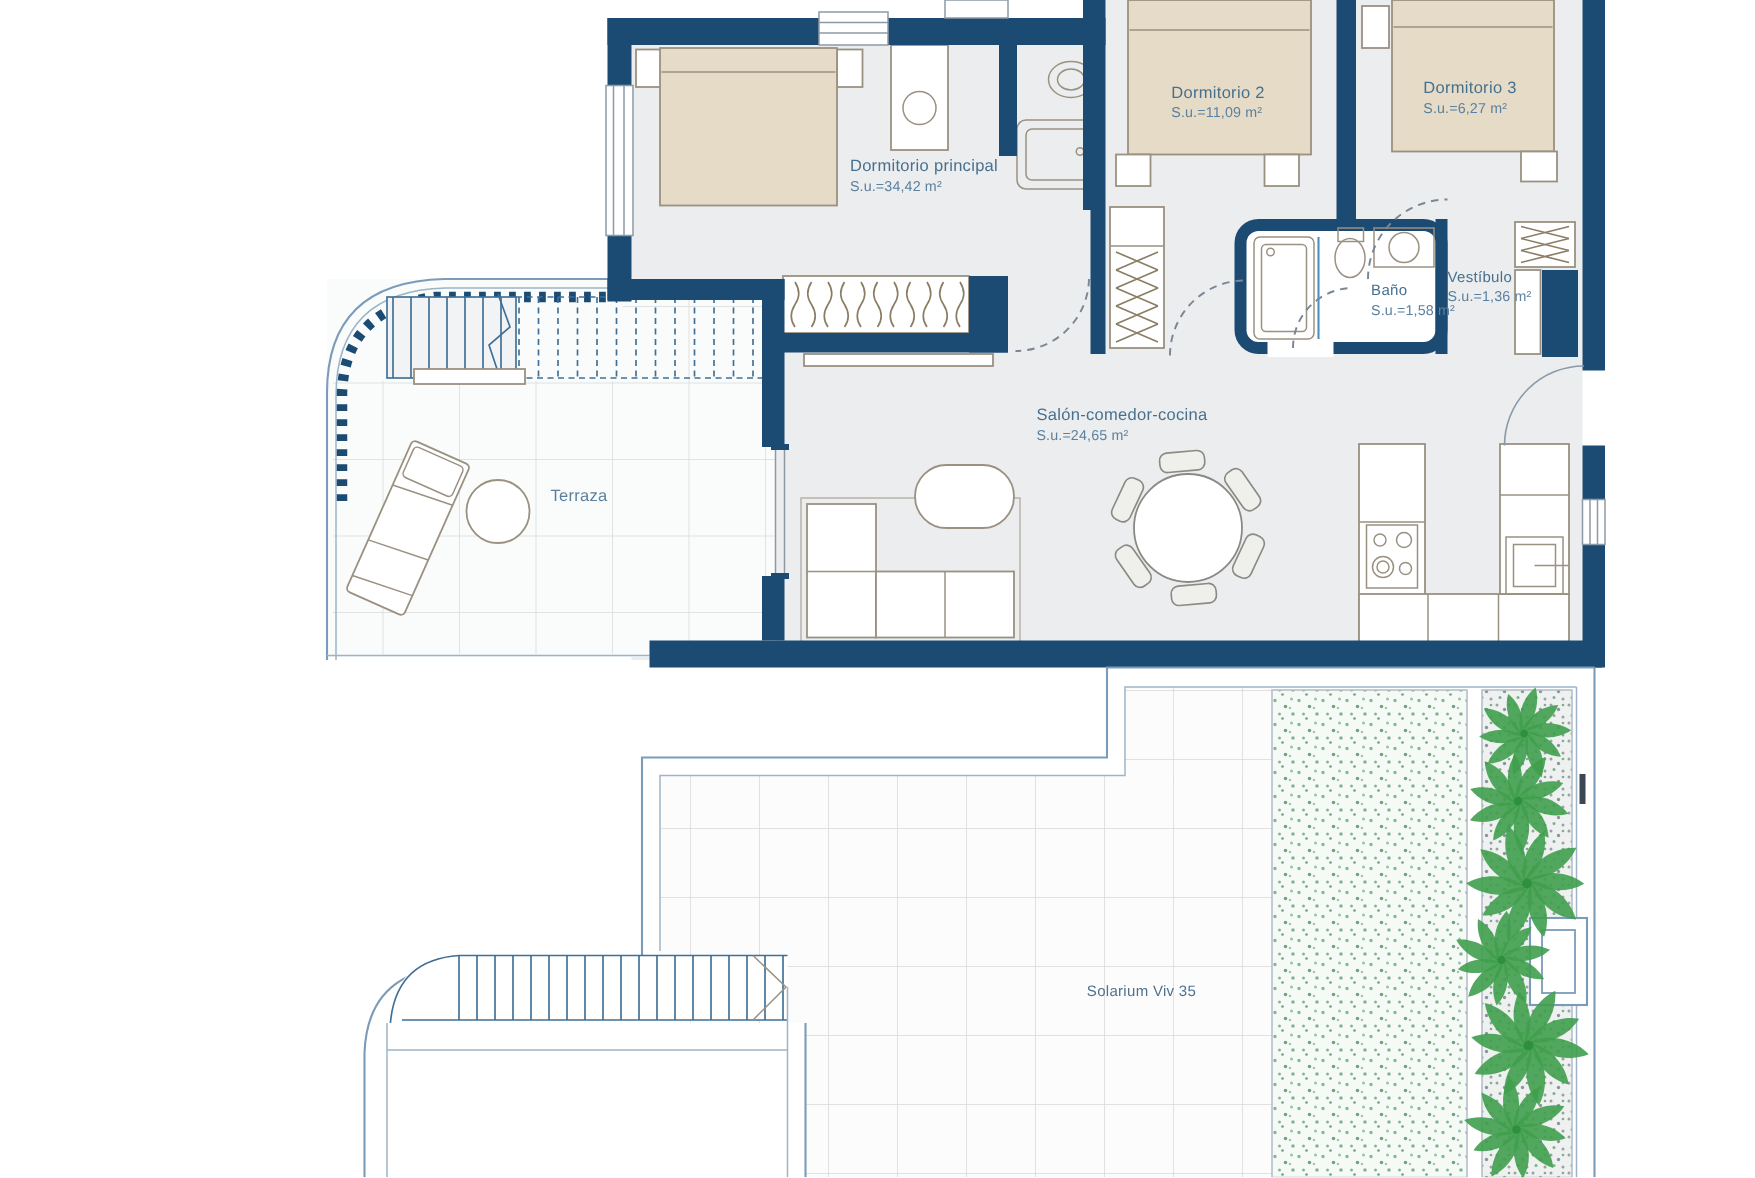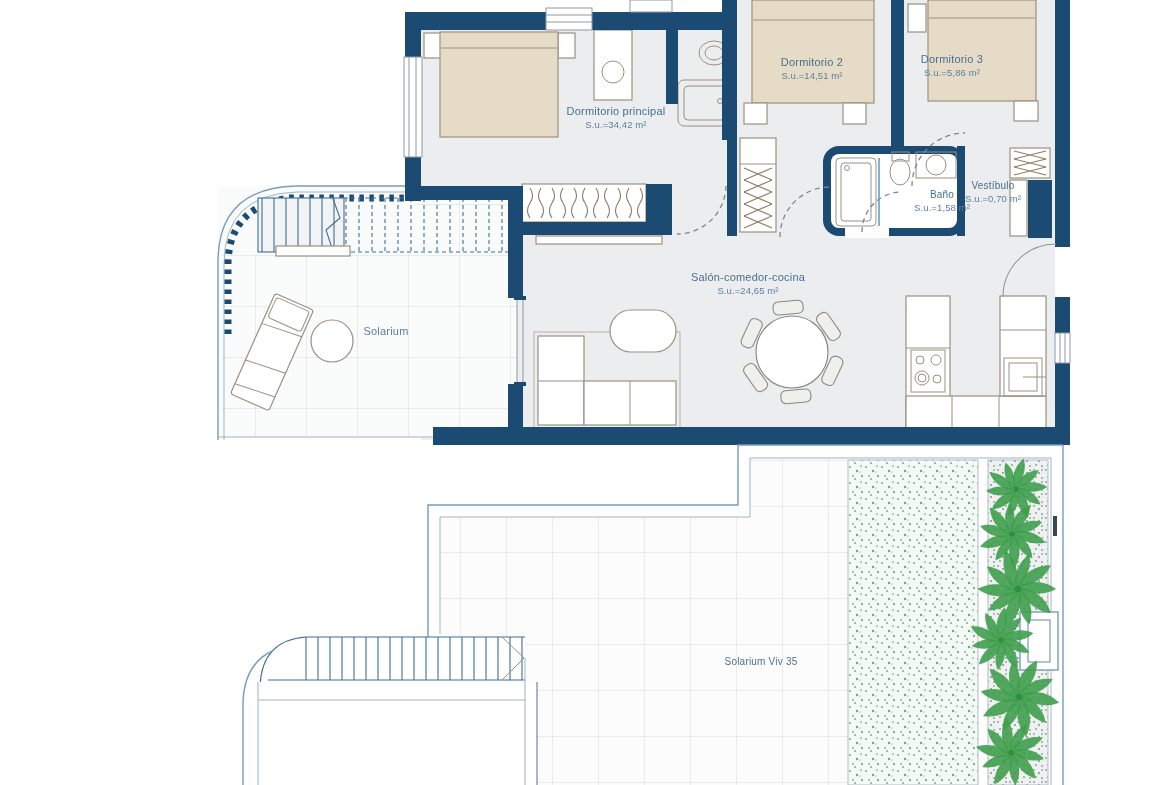--- a/index.html
+++ b/index.html
@@ -3,21 +3,21 @@
 <meta charset="utf-8">
 <style>
   html,body{margin:0;padding:0;background:#ffffff;}
   .canvas{
     position:relative;width:1170px;height:785px;background:#ffffff;overflow:hidden;
     font-family:"Liberation Sans",sans-serif;
   }
   .canvas svg{position:absolute;left:0;top:0;}
   .lbl{
     position:absolute;transform:translate(-50%,-50%);
-    text-align:center;white-space:nowrap;line-height:1.25;
+    text-align:left;white-space:nowrap;line-height:1.25;
     color:#47708f;font-size:11px;letter-spacing:.2px;
   }
   .lbl .sub{font-size:9.5px;color:#5b81a0;letter-spacing:.1px;}
   .lbl.small{font-size:10px;}
   
   .wall{fill:#1b4b73;}
   .thin{stroke:#7a9cba;stroke-width:1.4;fill:none;}
   .thin2{stroke:#9db4c6;stroke-width:1;fill:none;}
   .furn{fill:#ffffff;stroke:#9a9181;stroke-width:1.2;}
   .furnline{stroke:#9a9181;stroke-width:1;fill:none;}
@@ -355,44 +355,44 @@
   </g>
 </svg>
 
 <div class="lbl" style="left:616px;top:118px">
   <div>Dormitorio principal</div>
   <div class="sub">S.u.=34,42 m²</div>
 </div>
 
 <div class="lbl" style="left:812px;top:69px">
   <div>Dormitorio 2</div>
-  <div class="sub">S.u.=14,51 m²</div>
-</div>
-
-<div class="lbl" style="left:952px;top:66px">
+  <div class="sub">S.u.=11,09 m²</div>
+</div>
+
+<div class="lbl" style="left:980px;top:66px">
   <div>Dormitorio 3</div>
-  <div class="sub">S.u.=5,86 m²</div>
+  <div class="sub">S.u.=6,27 m²</div>
 </div>
 
 <div class="lbl small" style="left:942px;top:201px">
   <div>Baño</div>
   <div class="sub">S.u.=1,58 m²</div>
 </div>
 
 <div class="lbl small" style="left:993px;top:192px">
   <div>Vestíbulo</div>
-  <div class="sub">S.u.=0,70 m²</div>
+  <div class="sub">S.u.=1,36 m²</div>
 </div>
 
 <div class="lbl" style="left:748px;top:284px">
   <div>Salón-comedor-cocina</div>
   <div class="sub">S.u.=24,65 m²</div>
 </div>
 
 <div class="lbl" style="left:386px;top:332px;color:#5b7f9c">
-  <div>Solarium</div>
+  <div>Terraza</div>
 </div>
 
 <div class="lbl small" style="left:761px;top:662px;color:#50718c">
   <div>Solarium Viv 35</div>
 </div>
 
 </div>
 
 </body></html>

